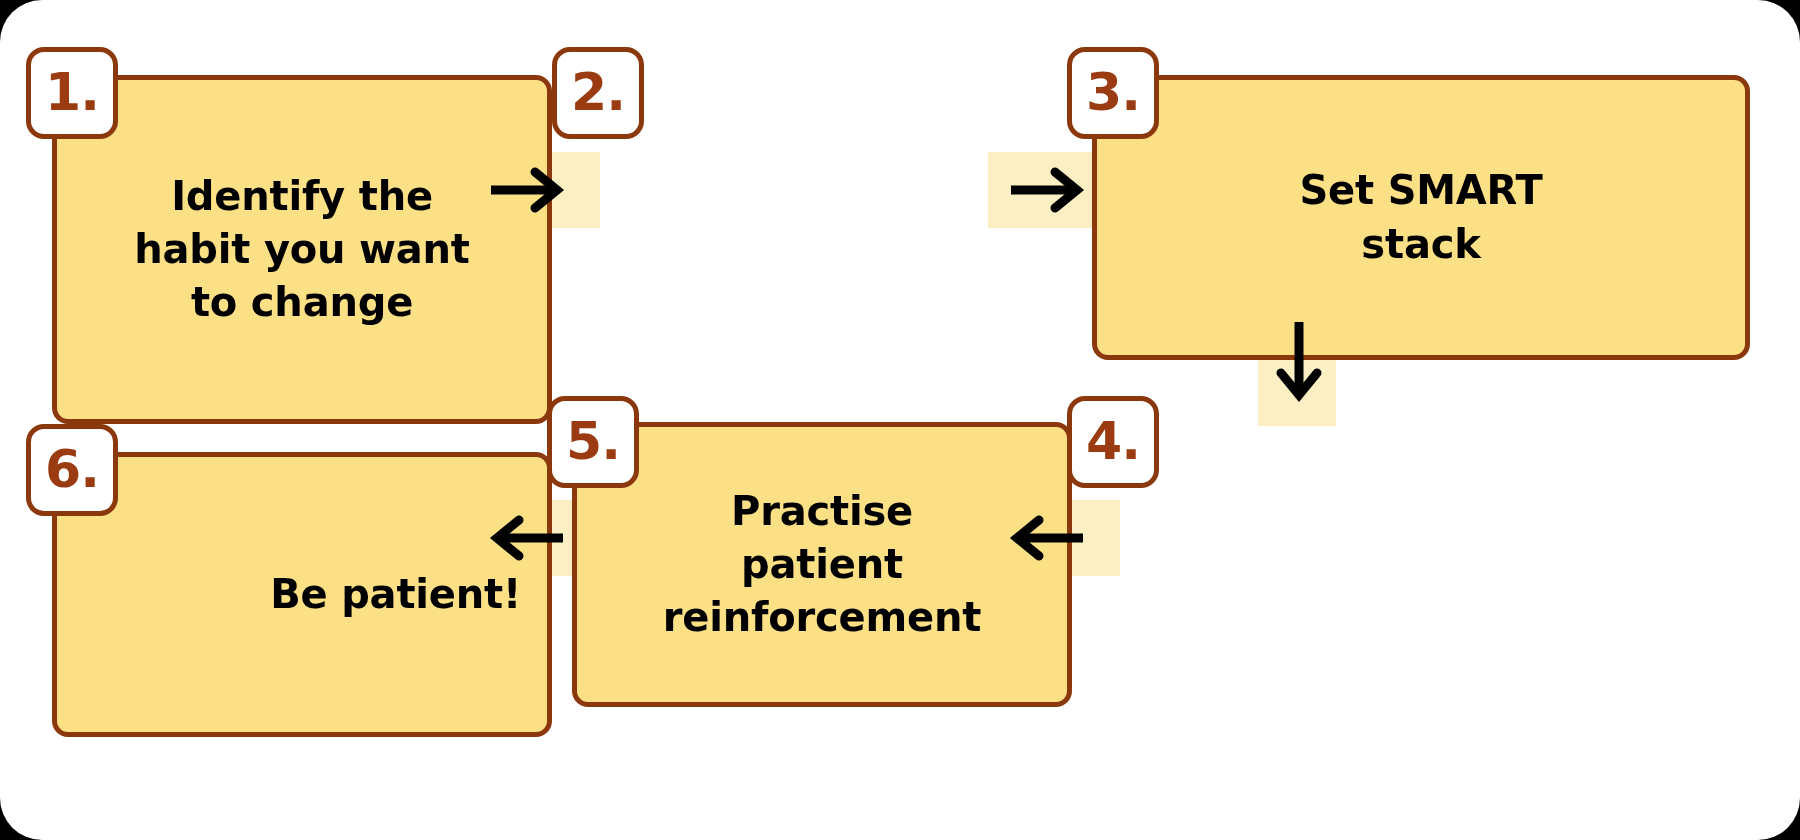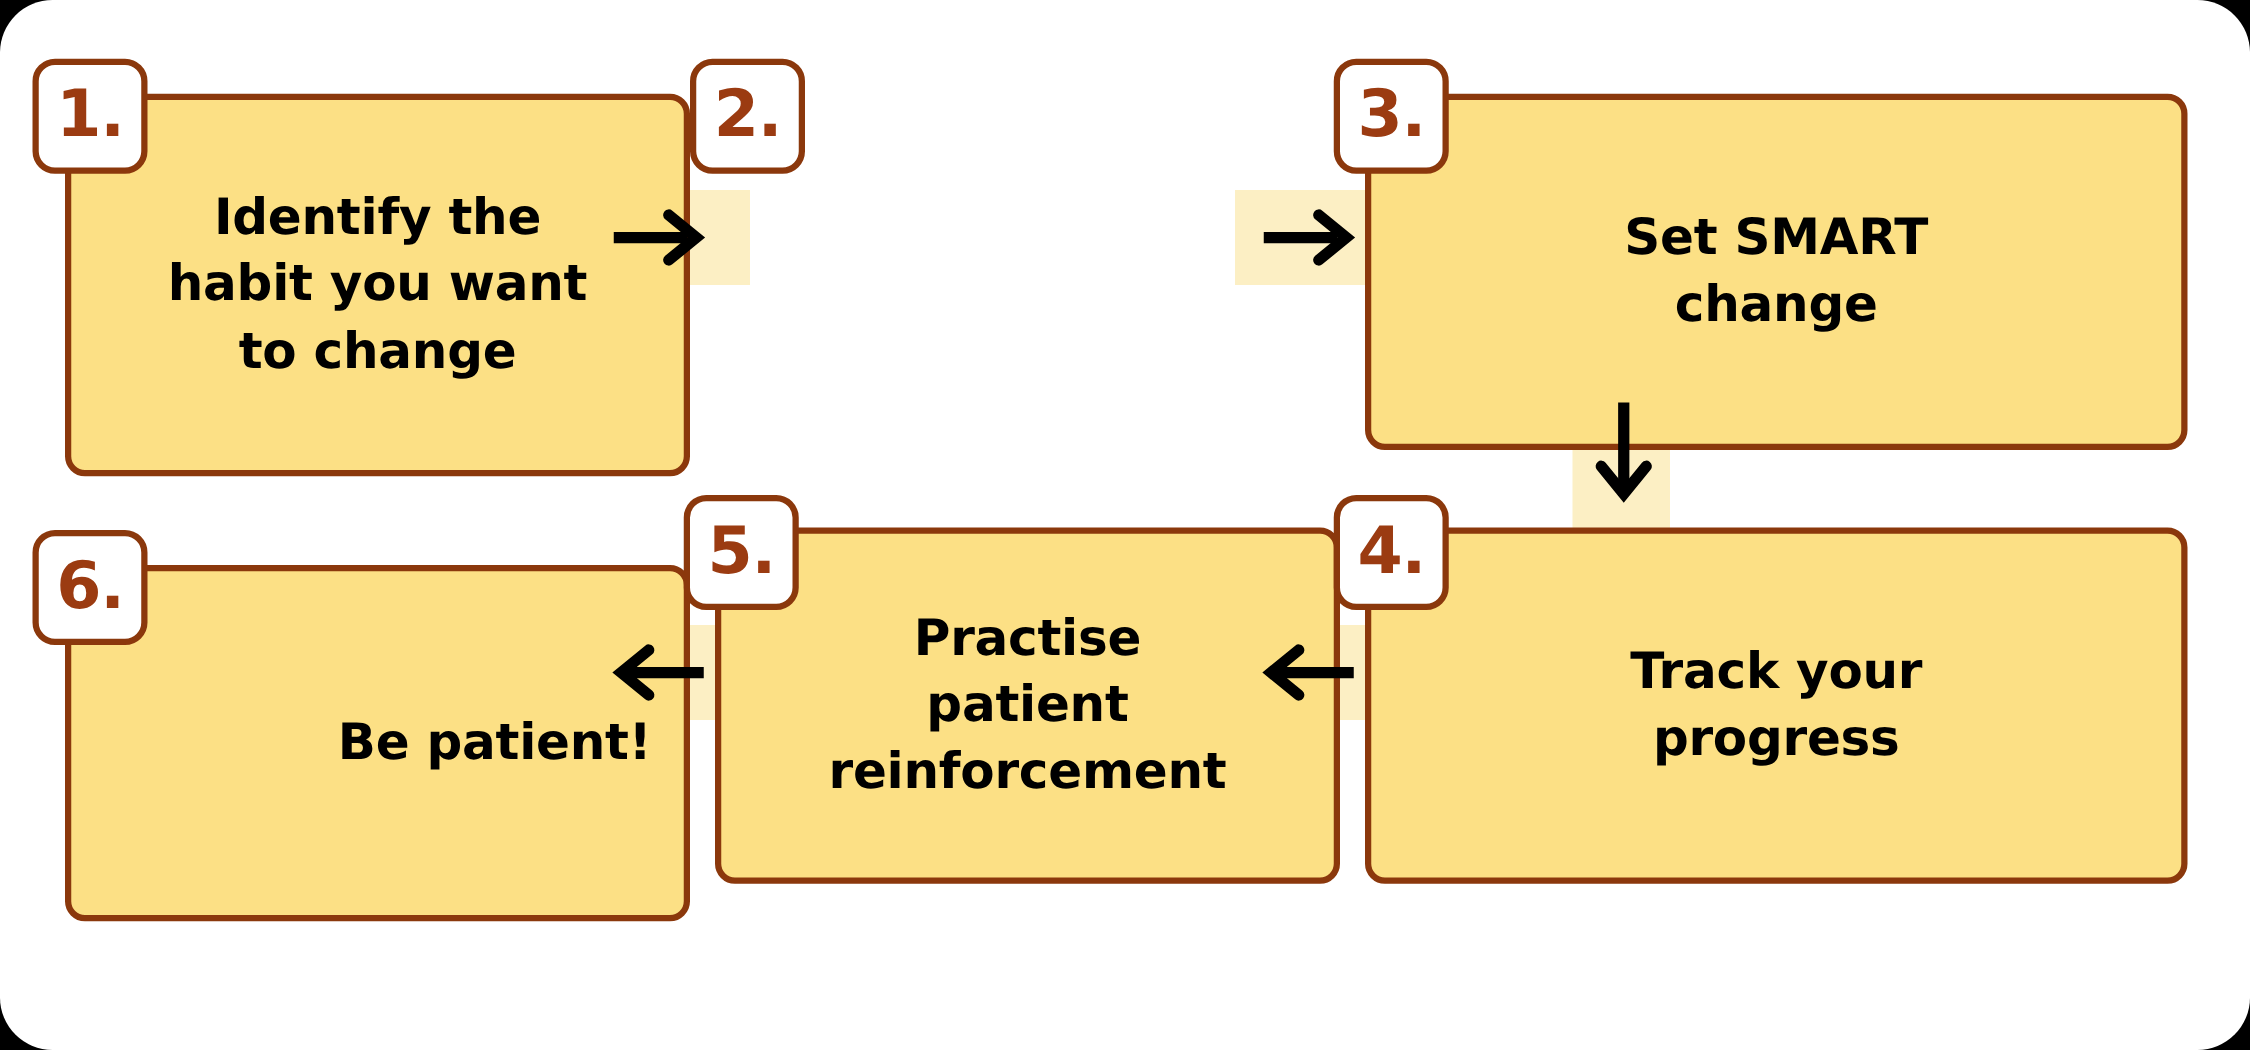--- a/index.html
+++ b/index.html
@@ -123,36 +123,32 @@
     </svg>
   </div>
 
   <div class="arrow" style="left:487px; top:511px;">
     <svg width="80" height="54" viewBox="0 0 80 54">
       <path d="M76 27 H17" stroke="#000" stroke-width="9" stroke-linecap="butt" fill="none"></path>
       <path d="M32 9 L10 27 L32 45" stroke="#000" stroke-width="9" stroke-linecap="round" stroke-linejoin="miter" fill="none"></path>
     </svg>
   </div>
 
-  <div class="node" style="left:52px; top:75px; width:500px; height:306px;">
+  <div class="node" style="left:52px; top:75px; width:500px; height:349px;">
     <div class="node-label">Identify the
 habit you want
 to change</div>
   </div>
 
 
   <div class="node" style="left:1092px; top:75px; width:658px; height:285px;">
     <div class="node-label">Set SMART
-change</div>
+stack</div>
   </div>
 
-  <div class="node" style="left:1092px; top:422px; width:658px; height:285px;">
-    <div class="node-label">Track your
-progress</div>
-  </div>
 
   <div class="node" style="left:572px; top:422px; width:500px; height:285px;">
     <div class="node-label">Practise
 patient
 reinforcement</div>
   </div>
 
   <div class="node" style="left:52px; top:452px; width:500px; height:285px;justify-content:flex-end;">
     <div class="node-label">Be patient!</div>
   </div>

